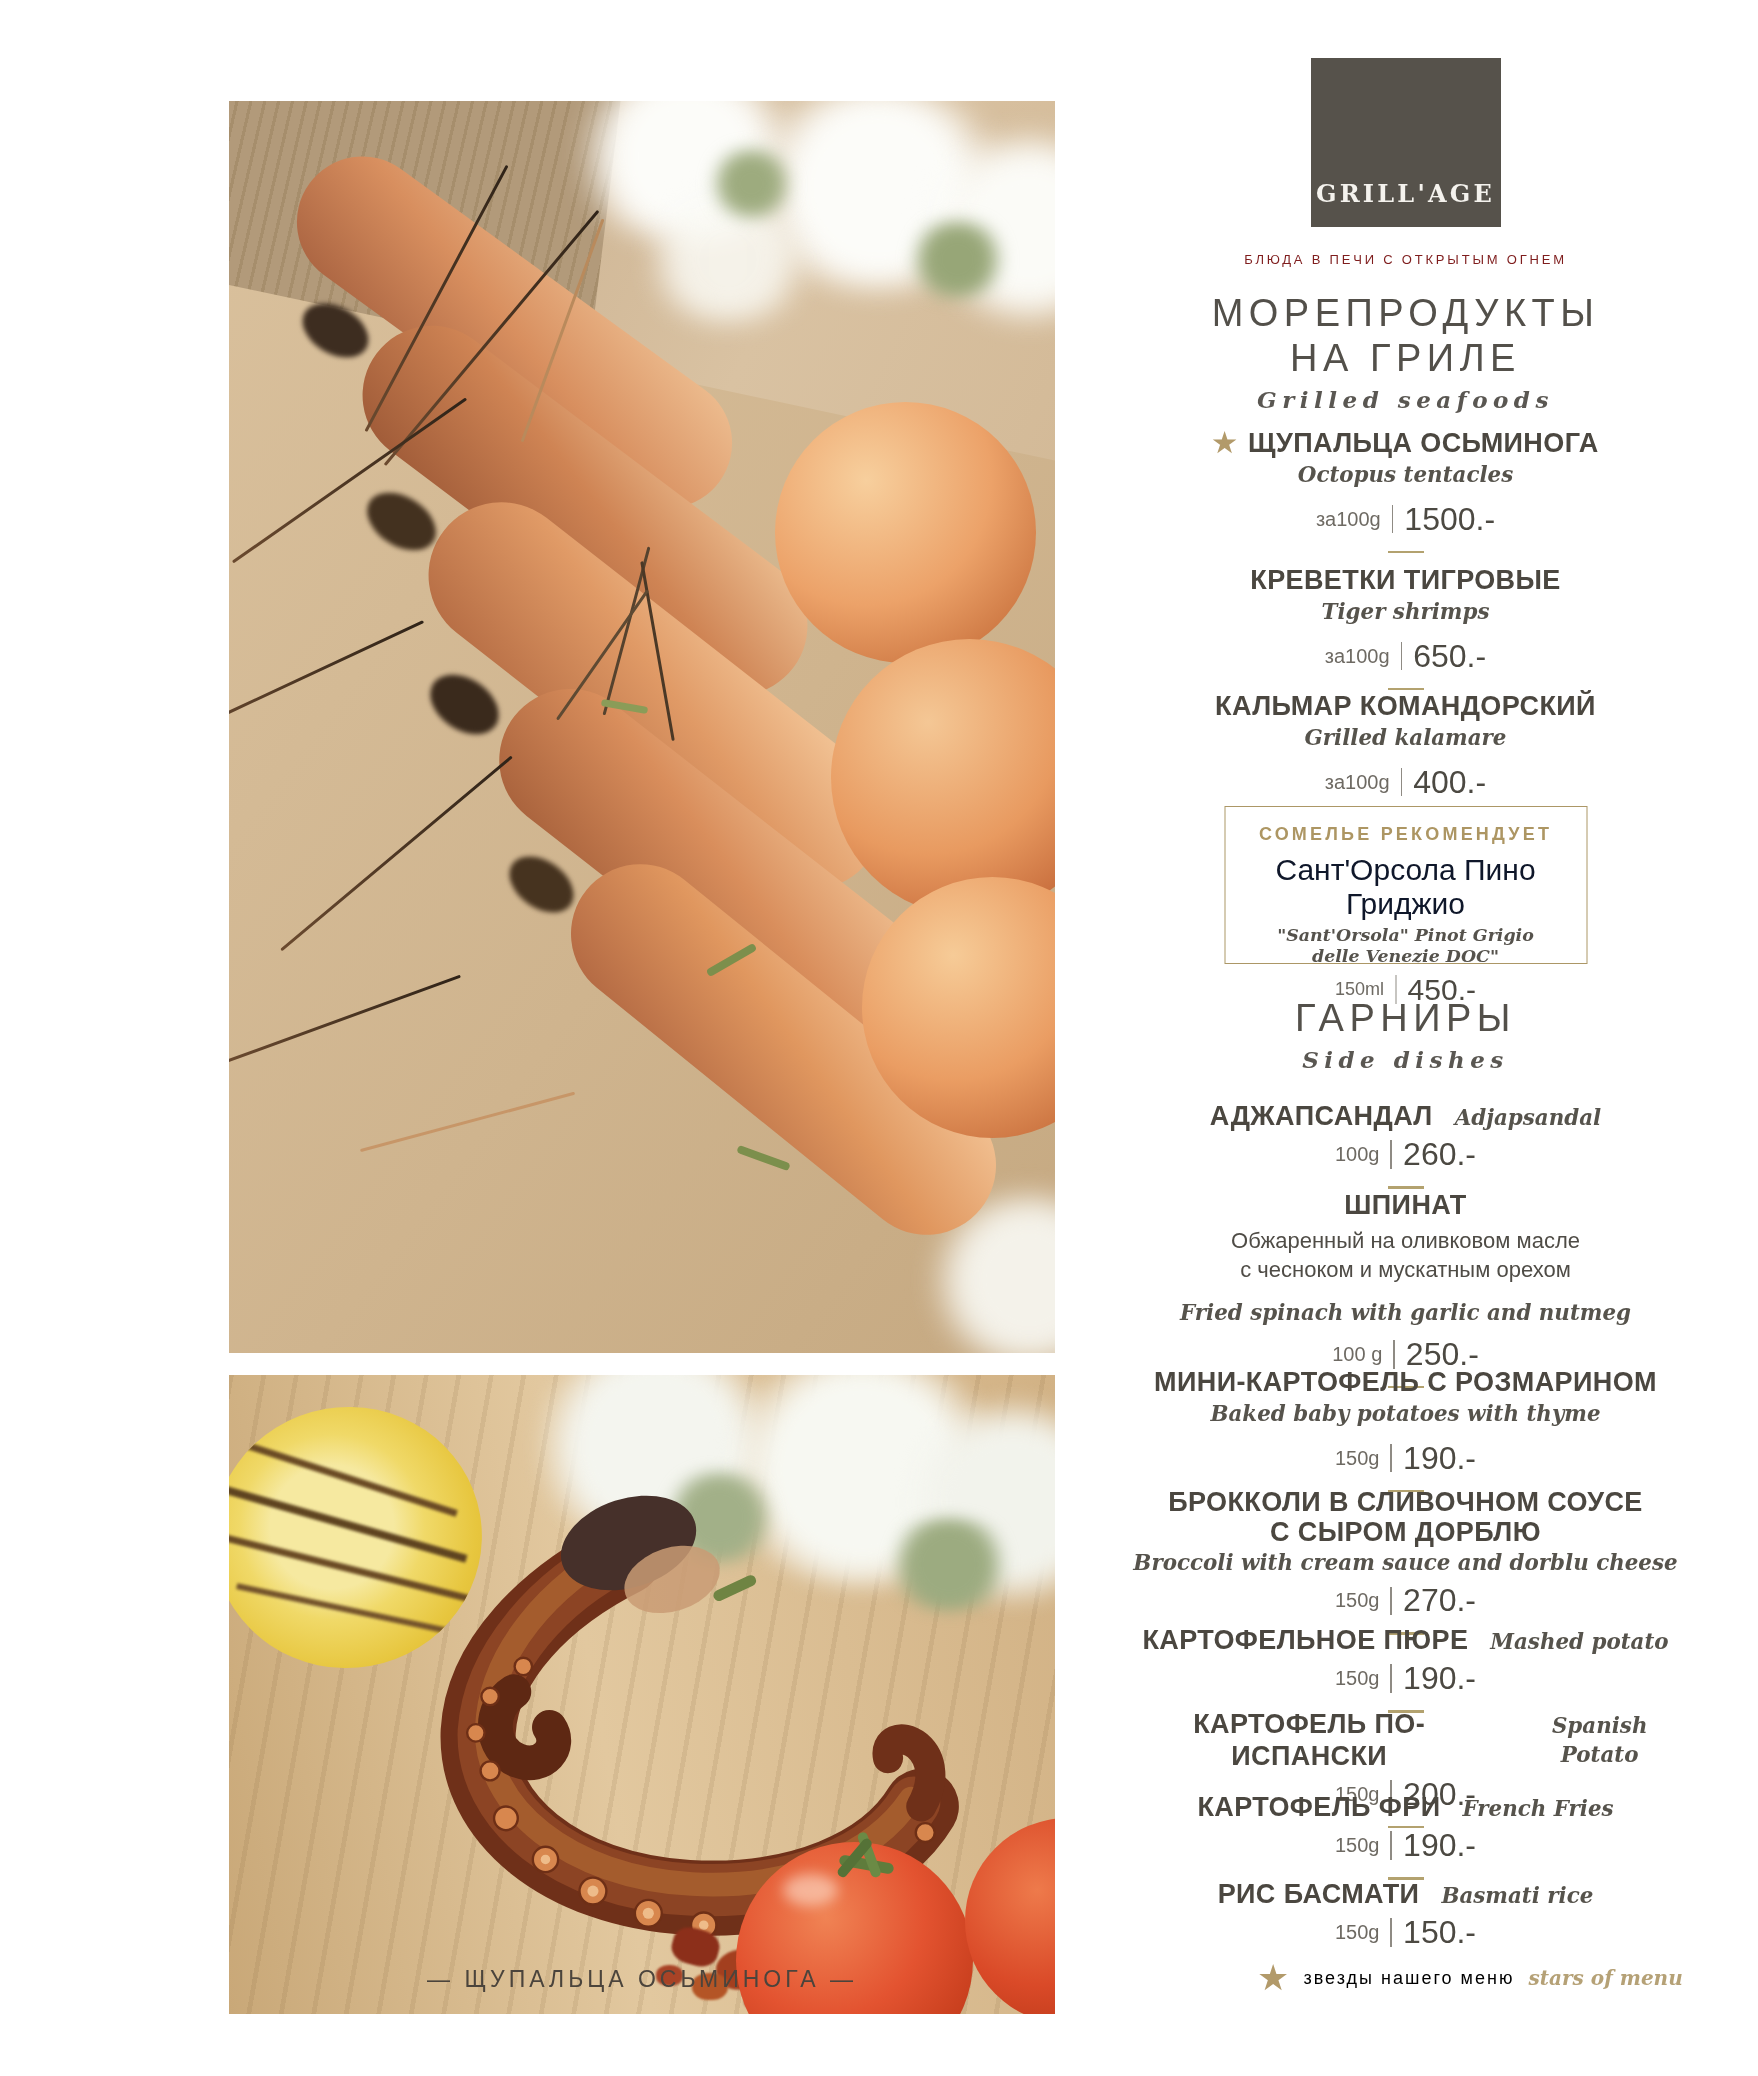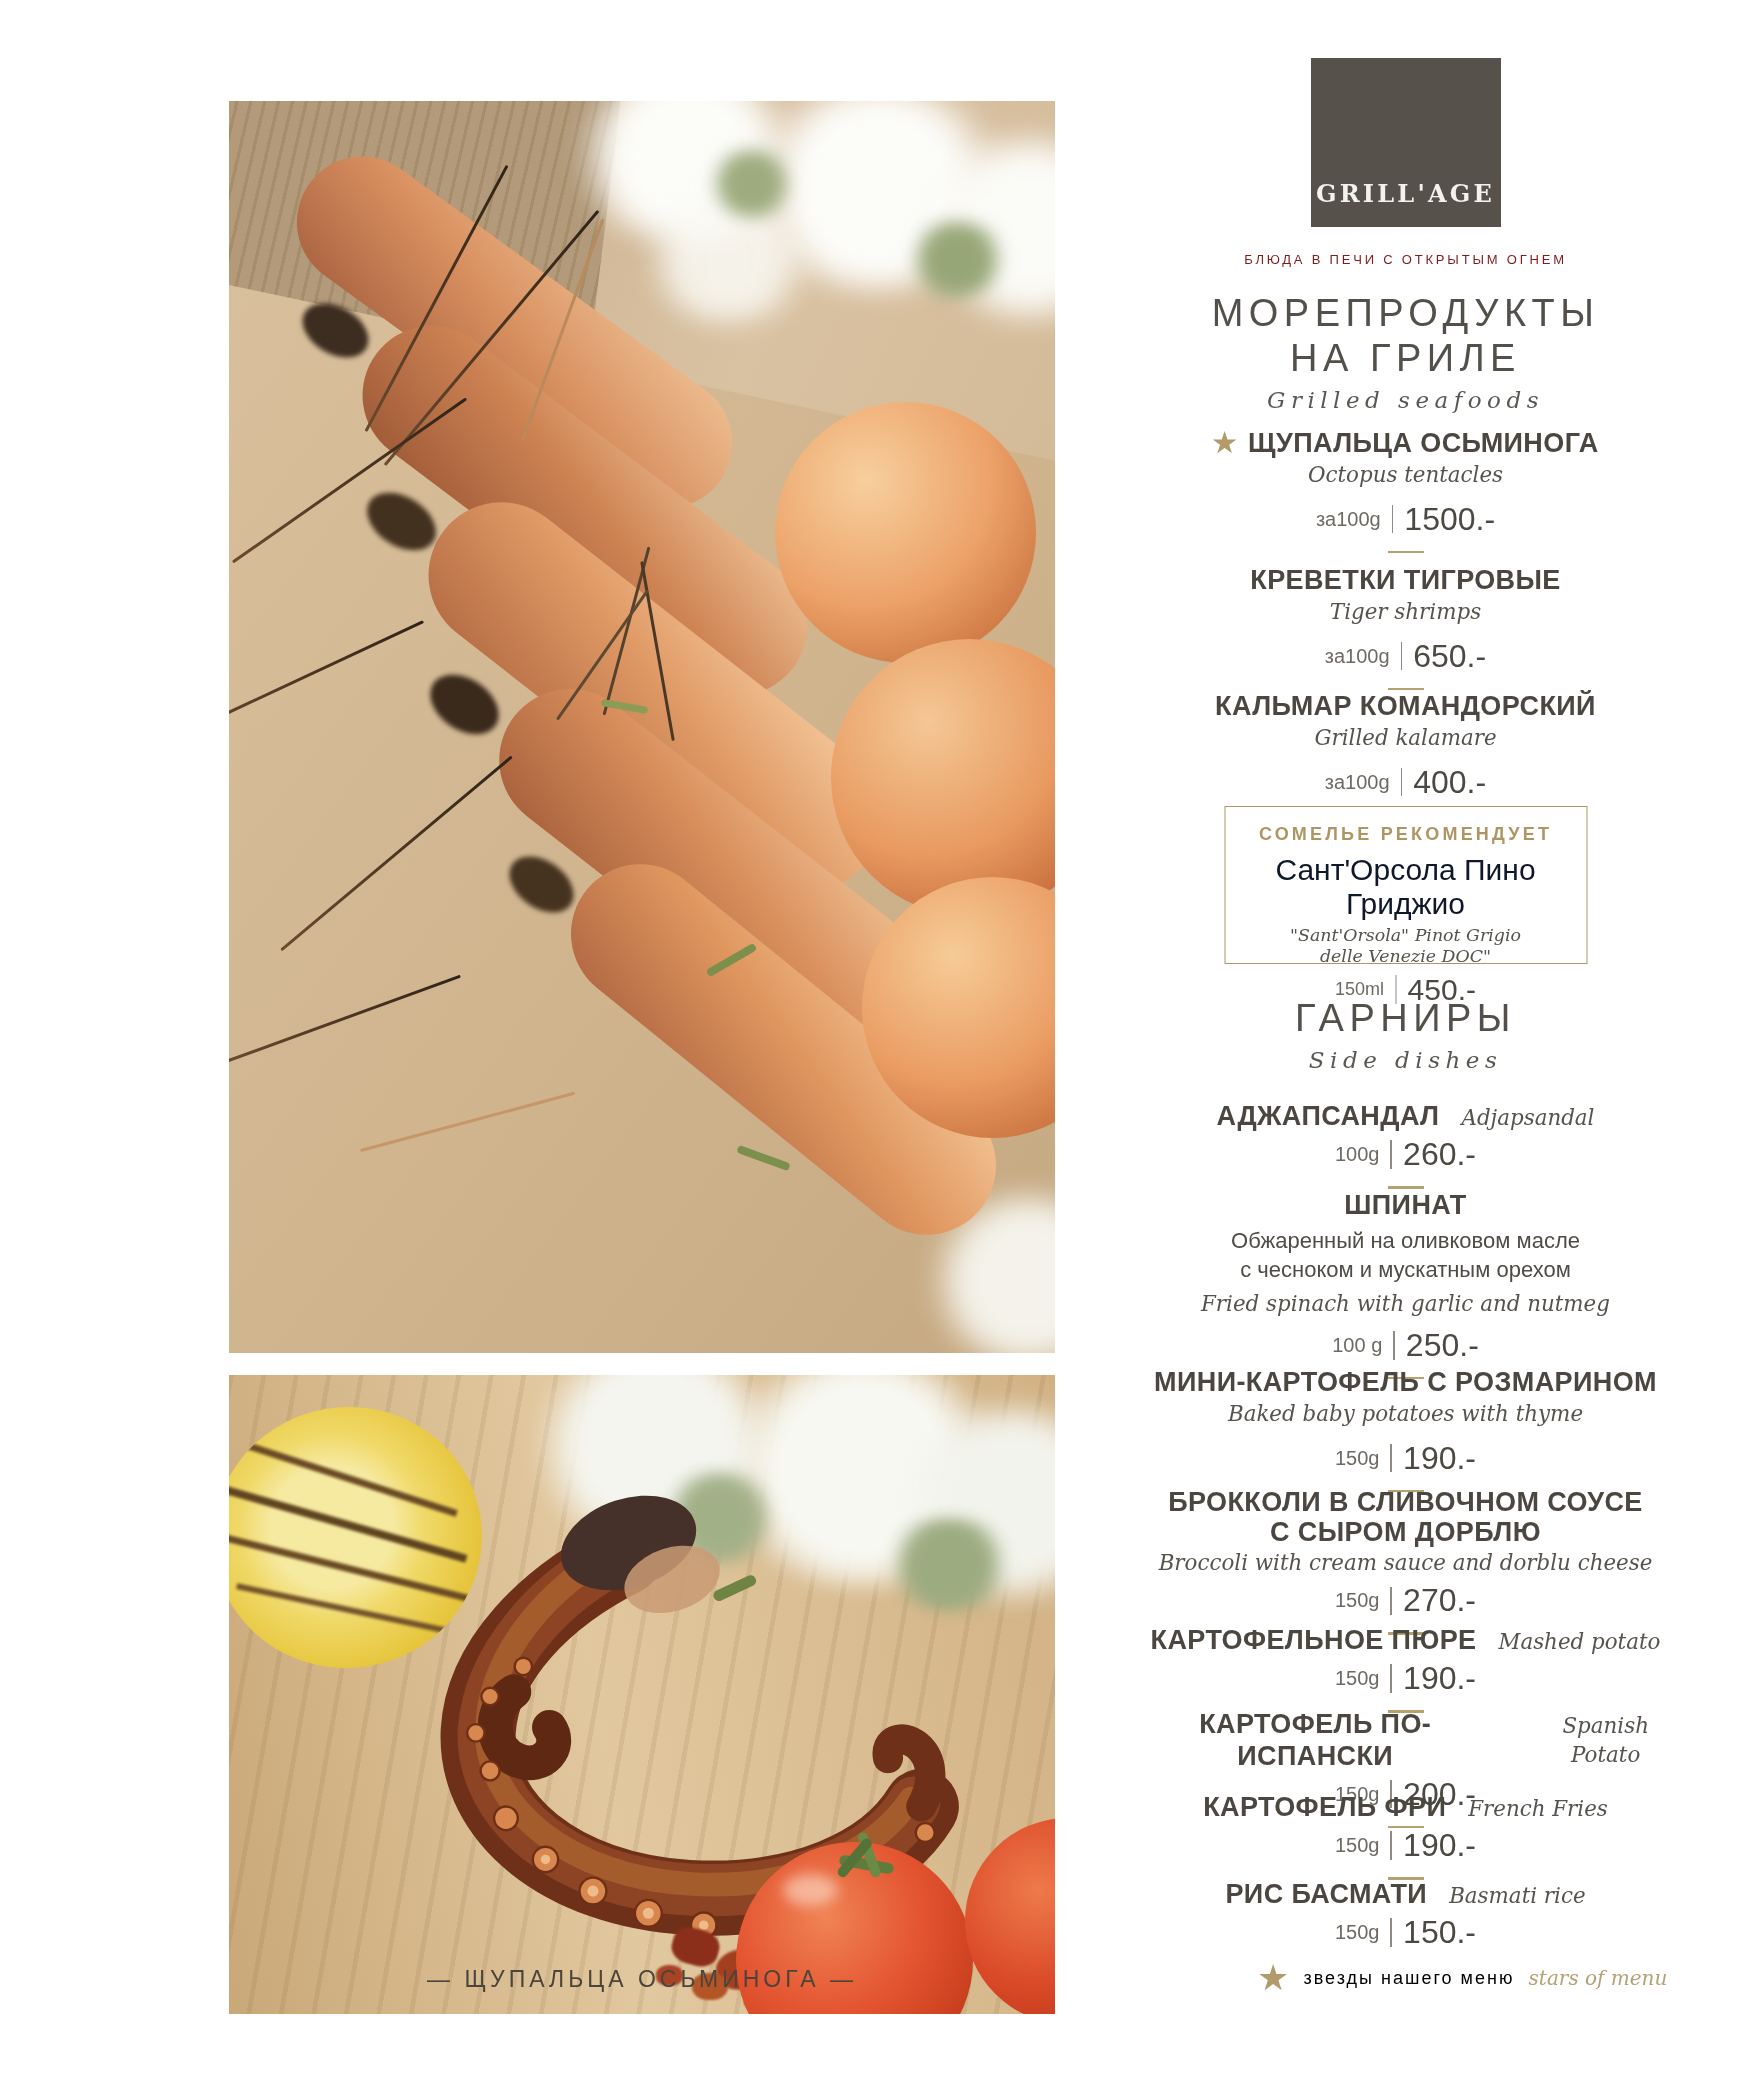--- a/index.html
+++ b/index.html
@@ -17,21 +17,21 @@
   .ant{position:absolute;width:3.2px;background:linear-gradient(#2f2318,#6b4a2f);border-radius:1.6px;}
   .caption{position:absolute;left:0;right:0;bottom:20.6px;text-align:center;font-size:23px;letter-spacing:4px;color:#4b443c;z-index:5;}
 
   
   .menu-col{position:absolute;left:1126px;top:0;width:559px;height:2077px;}
   .blk{position:absolute;left:0;width:100%;text-align:center;}
   .logo-box{position:absolute;top:58px;left:50%;transform:translateX(-50%);width:190px;height:169px;background:#56524b;display:flex;align-items:flex-end;justify-content:center;padding-bottom:19px;box-sizing:border-box;}
   .logo-text{font-family:"DejaVu Serif","Liberation Serif",serif;font-weight:700;font-size:24px;letter-spacing:3.2px;color:#f4f2ed;}
   .tagline{font-size:13px;letter-spacing:2.8px;color:#7f1d1d;}
   .h1{font-size:38px;line-height:45px;letter-spacing:5.5px;color:#53504a;font-weight:400;}
-  .script{font-family:"DejaVu Serif","Liberation Serif",serif;font-style:italic;}
+  .script{font-family:"DejaVu Serif","Liberation Serif",serif;font-style:italic;font-weight:bold;}
   .sub{font-size:23px;letter-spacing:5.5px;color:#5a5752;margin-top:4.7px;line-height:28.5px;}
   .nm{font-size:27px;font-weight:700;color:#4b4740;letter-spacing:0.4px;line-height:32px;}
   .nm .two{display:block;line-height:30px;}
   .en{font-size:21.4px;color:#56534c;line-height:28.5px;margin-top:1.6px;}
   .desc{font-size:22px;color:#4f4c46;line-height:28.5px;font-weight:400;}
   .pr{margin-top:11px;height:38px;display:flex;align-items:center;justify-content:center;gap:11px;}
   .wt{font-size:20px;color:#6e6a63;}
   .bar{width:1.6px;height:28.5px;background:#8f8b84;}
   .pz{font-size:32px;color:#4c4942;}
   .divider{width:36px;height:2.4px;background:#b3a26f;margin:12.7px auto 0;}
@@ -243,21 +243,21 @@
       </div>
       <div class="divider"></div>
     </div>
 
     <div class="blk" style="top:1189px">
       <div class="nm">ШПИНАТ</div>
       <div class="desc" style="margin-top:6.3px">
         <span style="display:block">Обжаренный на оливковом масле</span>
         <span style="display:block">с чесноком и мускатным орехом</span>
       </div>
-      <div class="en script" style="margin-top:6px;line-height:27px">Fried spinach with garlic and nutmeg</div>
+      <div class="en script" style="margin-top:15px;line-height:27px">Fried spinach with garlic and nutmeg</div>
       <div class="pr" style="margin-top:9px">
         <span class="wt">100 g</span>
           <span class="bar"></span>
           <span class="pz">250.-</span>
       </div>
       <div class="divider"></div>
     </div>
 
     <div class="blk" style="top:1366px">
       <div class="nm">МИНИ-КАРТОФЕЛЬ С РОЗМАРИНОМ</div>

